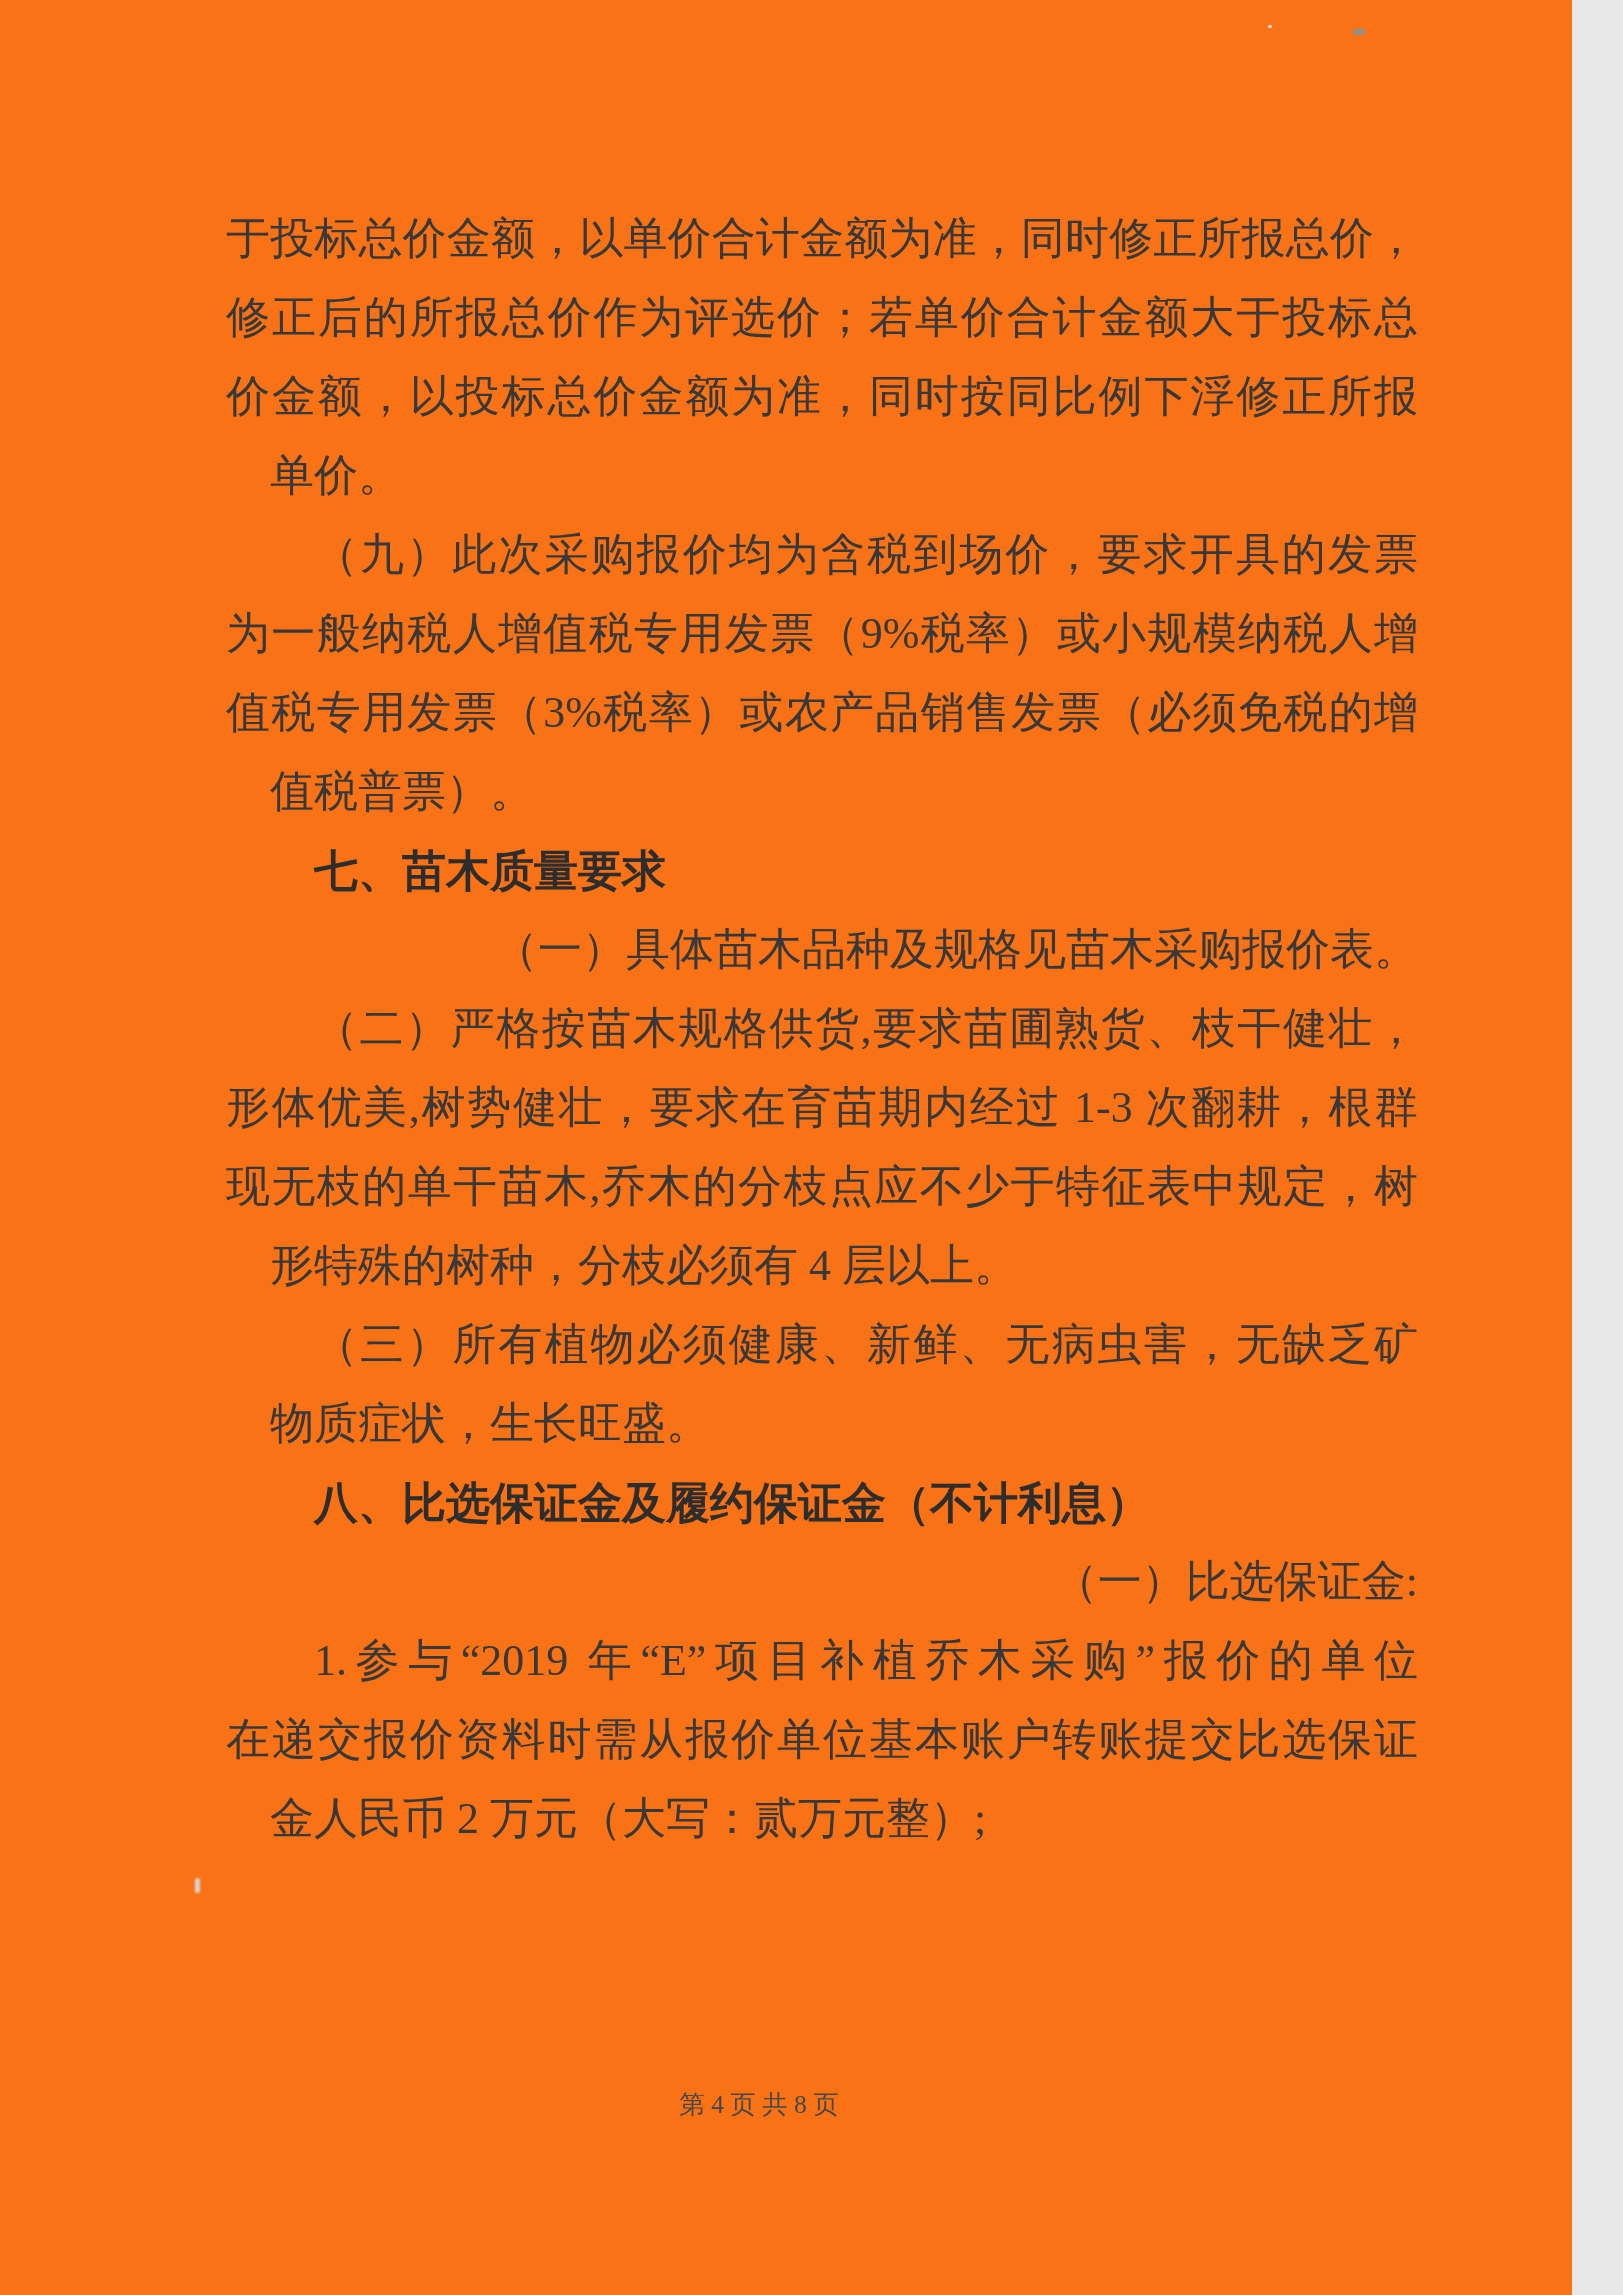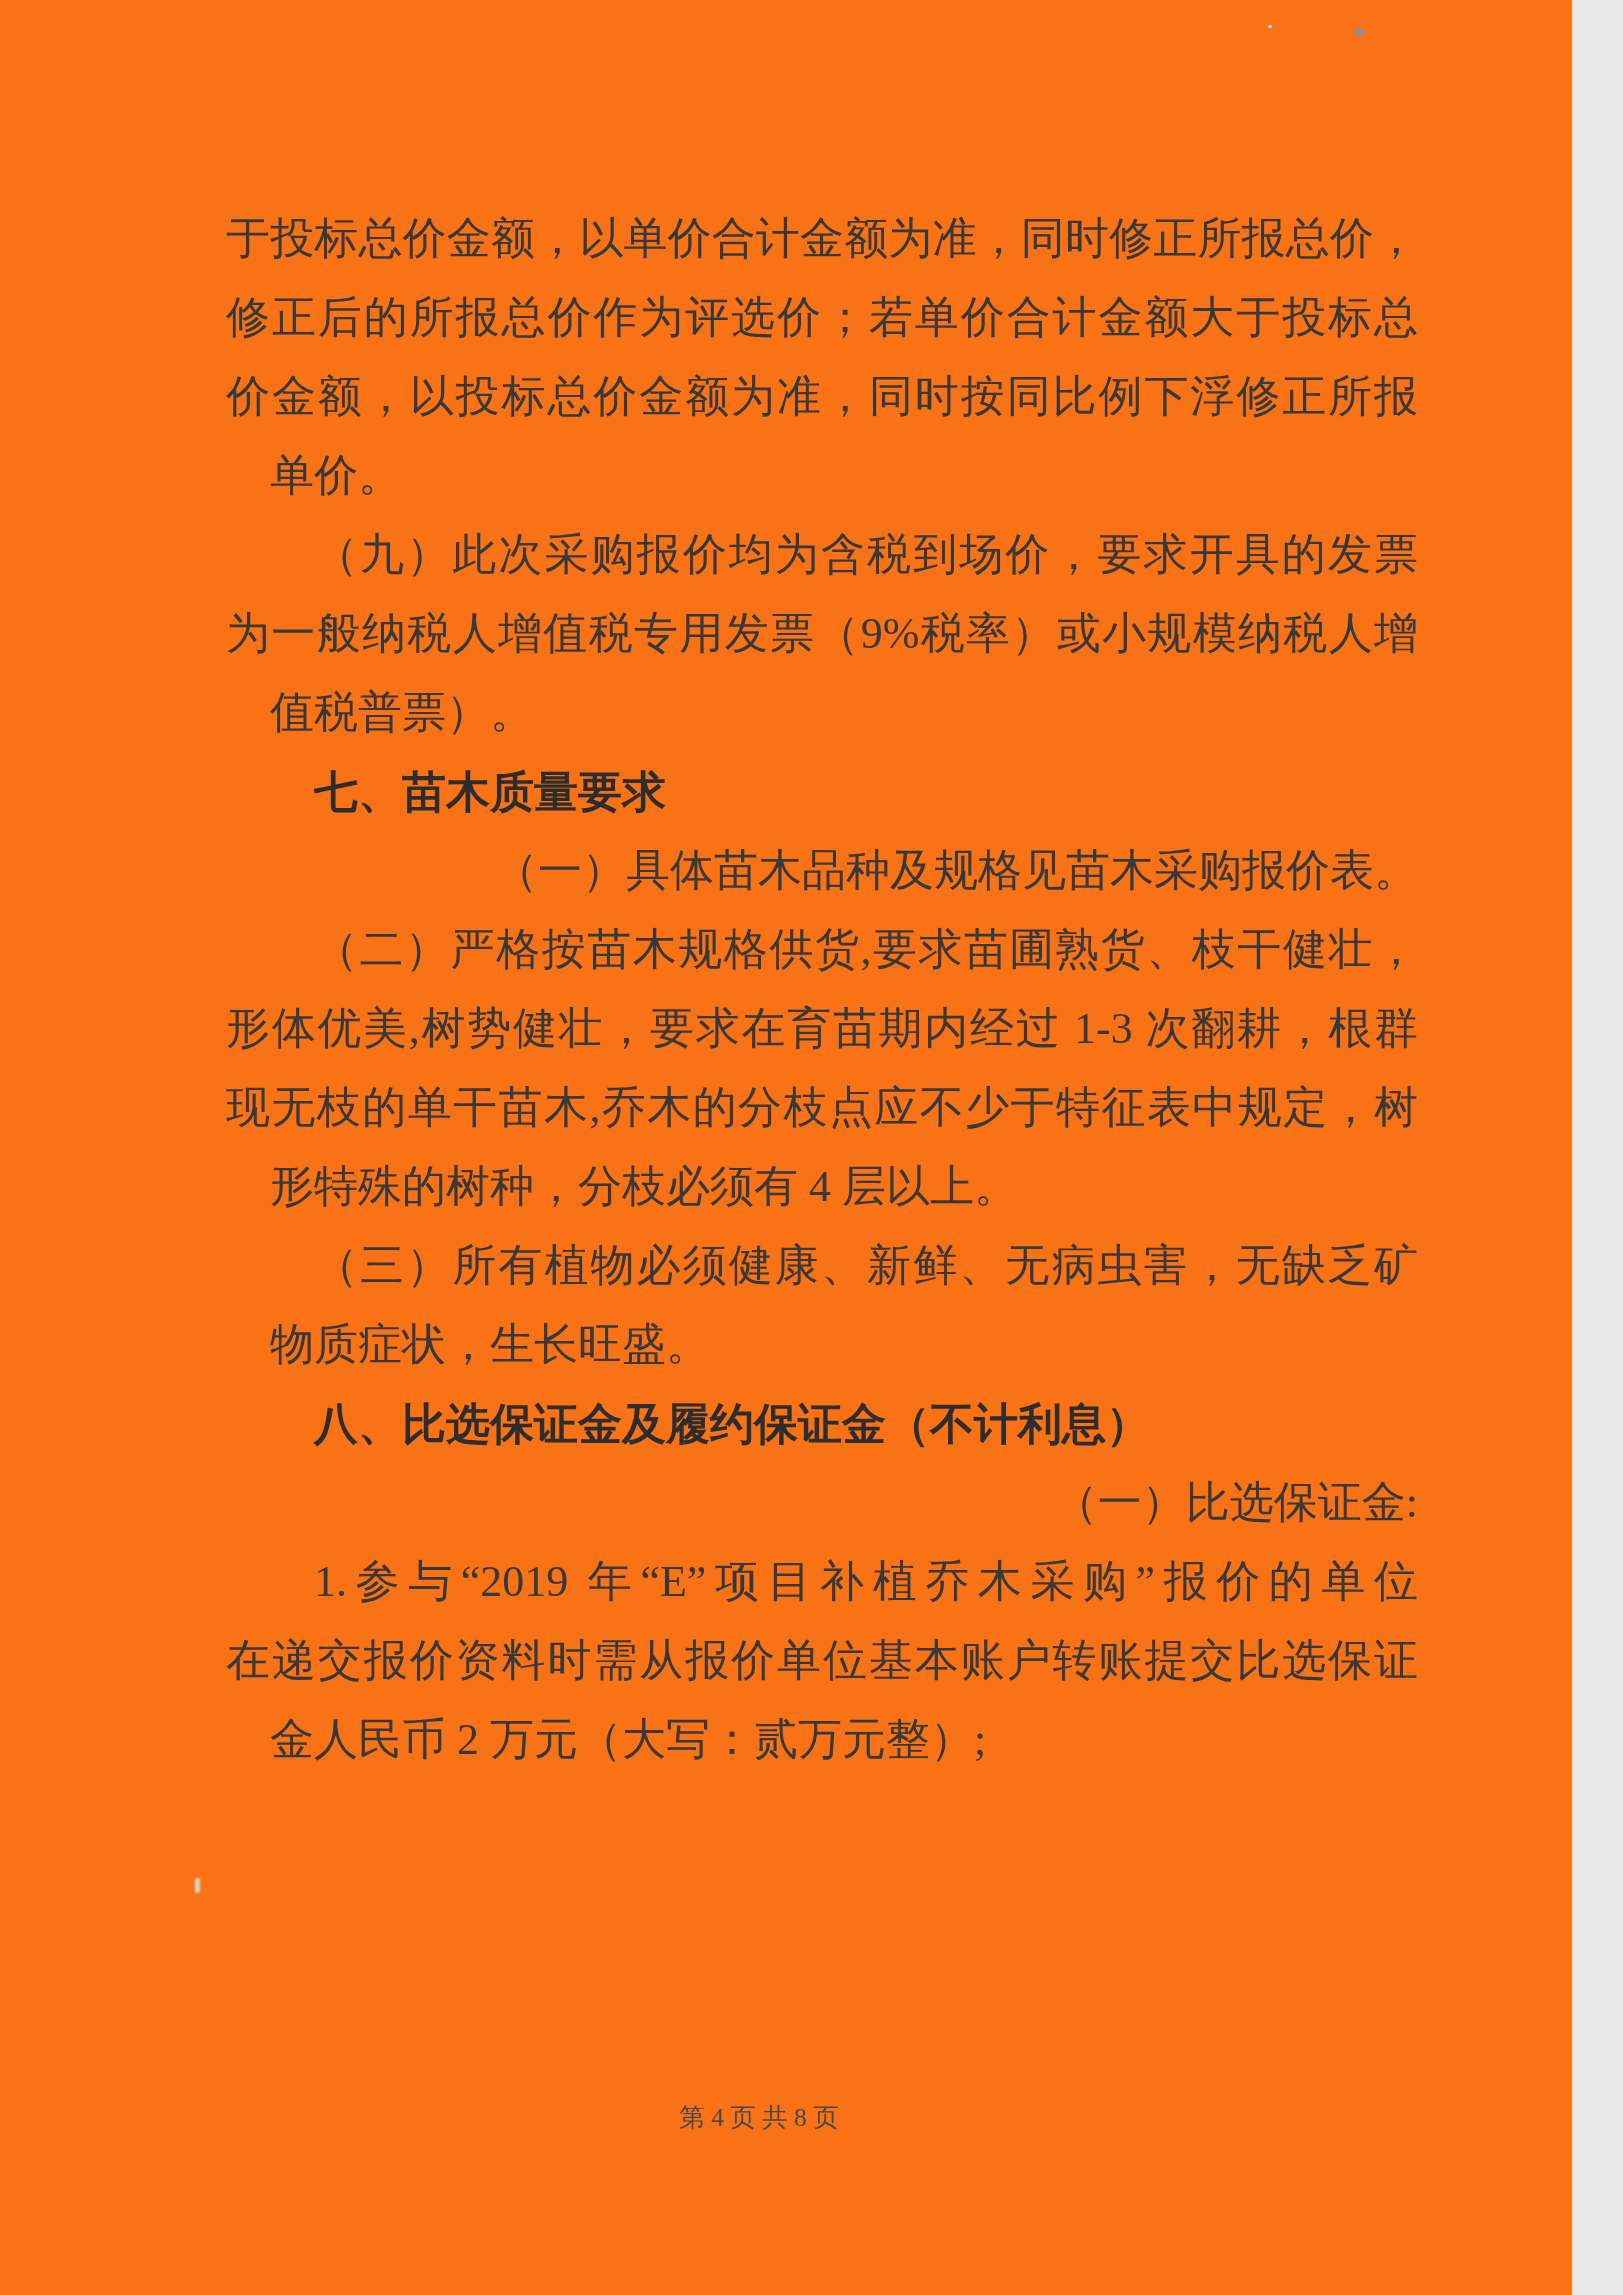--- a/index.html
+++ b/index.html
@@ -53,21 +53,20 @@
     text-indent: 2em;
     text-align: left;
     color: #2d2d2d;
   }
   .footer {
     position: absolute;
     top: 2090px;
     left: 0;
     width: 100%;
     text-align: center;
-    margin-top: 13px;
   }
   .footer-inner {
     position: relative;
     left: -27px;
     font-size: 25.5px;
     line-height: 30px;
     color: #474747;
     font-family: "Liberation Serif", "DejaVu Serif", serif;
   }
   
@@ -110,20 +109,21 @@
 <main class="page">
 
   <section class="text-block">
 
   <div class="line full">于投标总价金额，以单价合计金额为准，同时修正所报总价，</div>
       <div class="line full">修正后的所报总价作为评选价；若单价合计金额大于投标总</div>
       <div class="line full">价金额，以投标总价金额为准，同时按同比例下浮修正所报</div>
       <div class="line end">单价。</div>
       <div class="line full-indent">（九）此次采购报价均为含税到场价，要求开具的发票</div>
       <div class="line full">为一般纳税人增值税专用发票（9%税率）或小规模纳税人增</div>
+      <div class="line full">值税专用发票（3%税率）或农产品销售发票（必须免税的增</div>
       <div class="line end">值税普票）。</div>
       <div class="line heading">七、苗木质量要求</div>
       <div class="line end-indent">（一）具体苗木品种及规格见苗木采购报价表。</div>
       <div class="line full-indent">（二）严格按苗木规格供货,要求苗圃熟货、枝干健壮，</div>
       <div class="line full">形体优美,树势健壮，要求在育苗期内经过 1-3 次翻耕，根群</div>
       <div class="line full">现无枝的单干苗木,乔木的分枝点应不少于特征表中规定，树</div>
       <div class="line end">形特殊的树种，分枝必须有 4 层以上。</div>
       <div class="line full-indent">（三）所有植物必须健康、新鲜、无病虫害，无缺乏矿</div>
       <div class="line end">物质症状，生长旺盛。</div>
       <div class="line heading">八、比选保证金及履约保证金（不计利息）</div>

